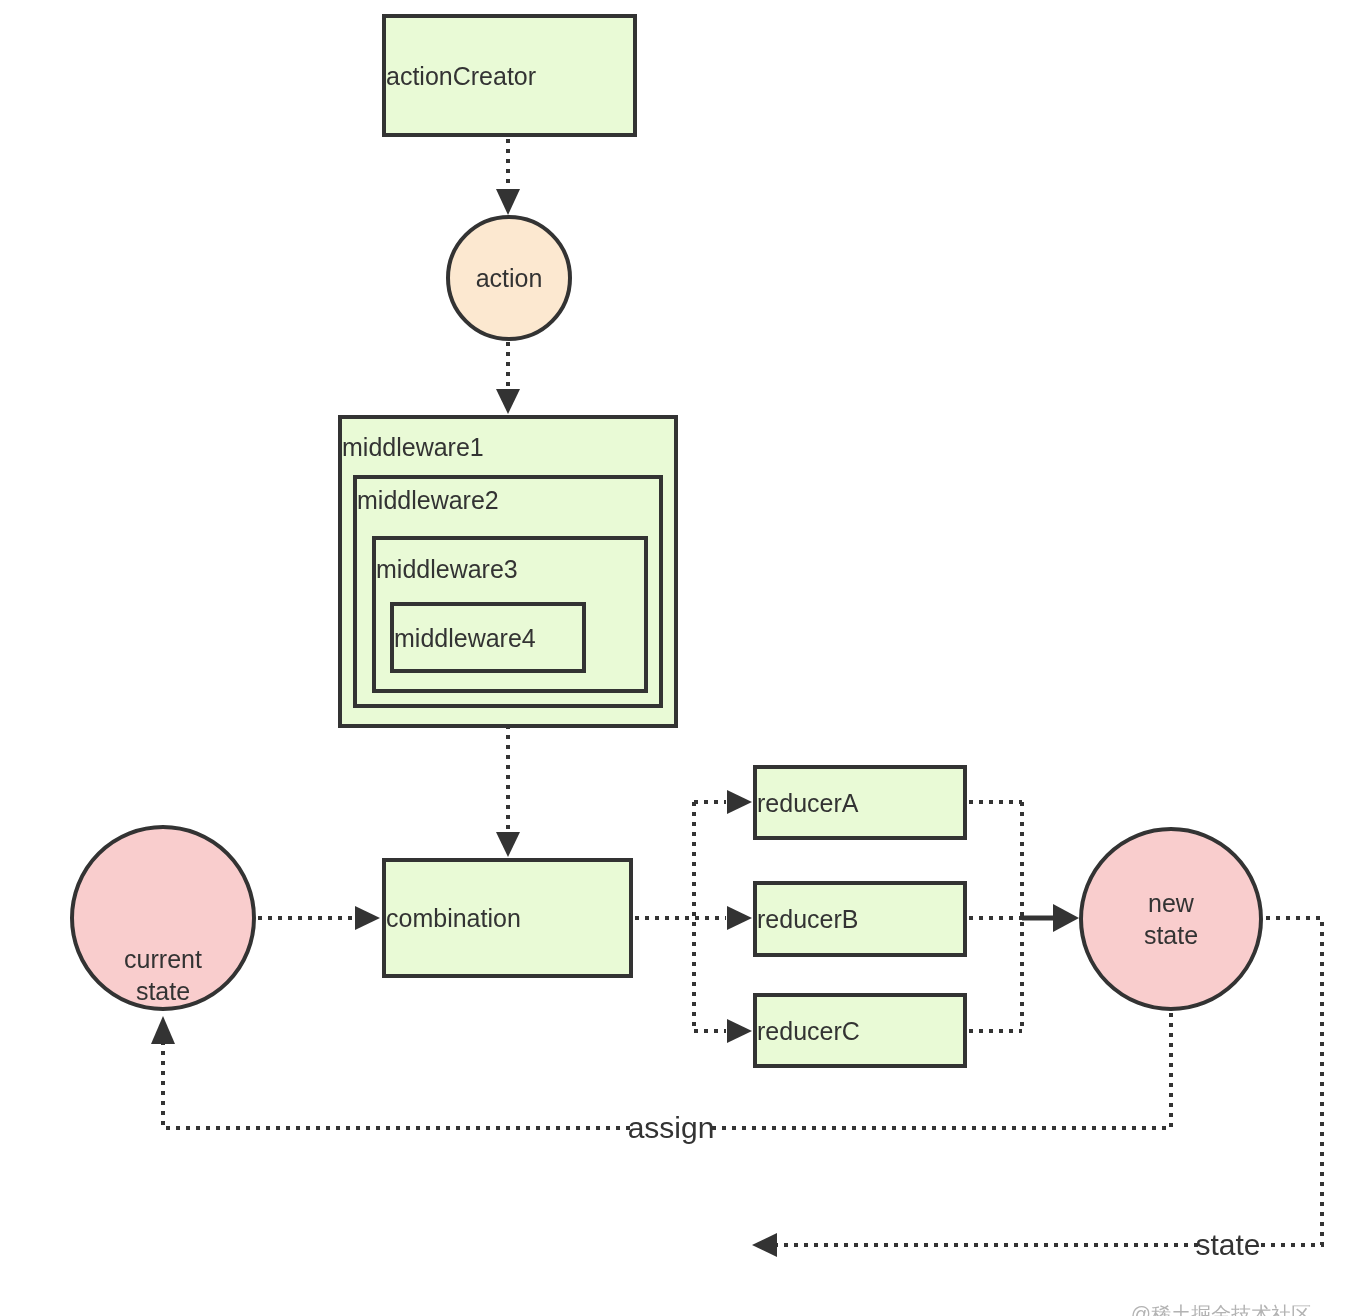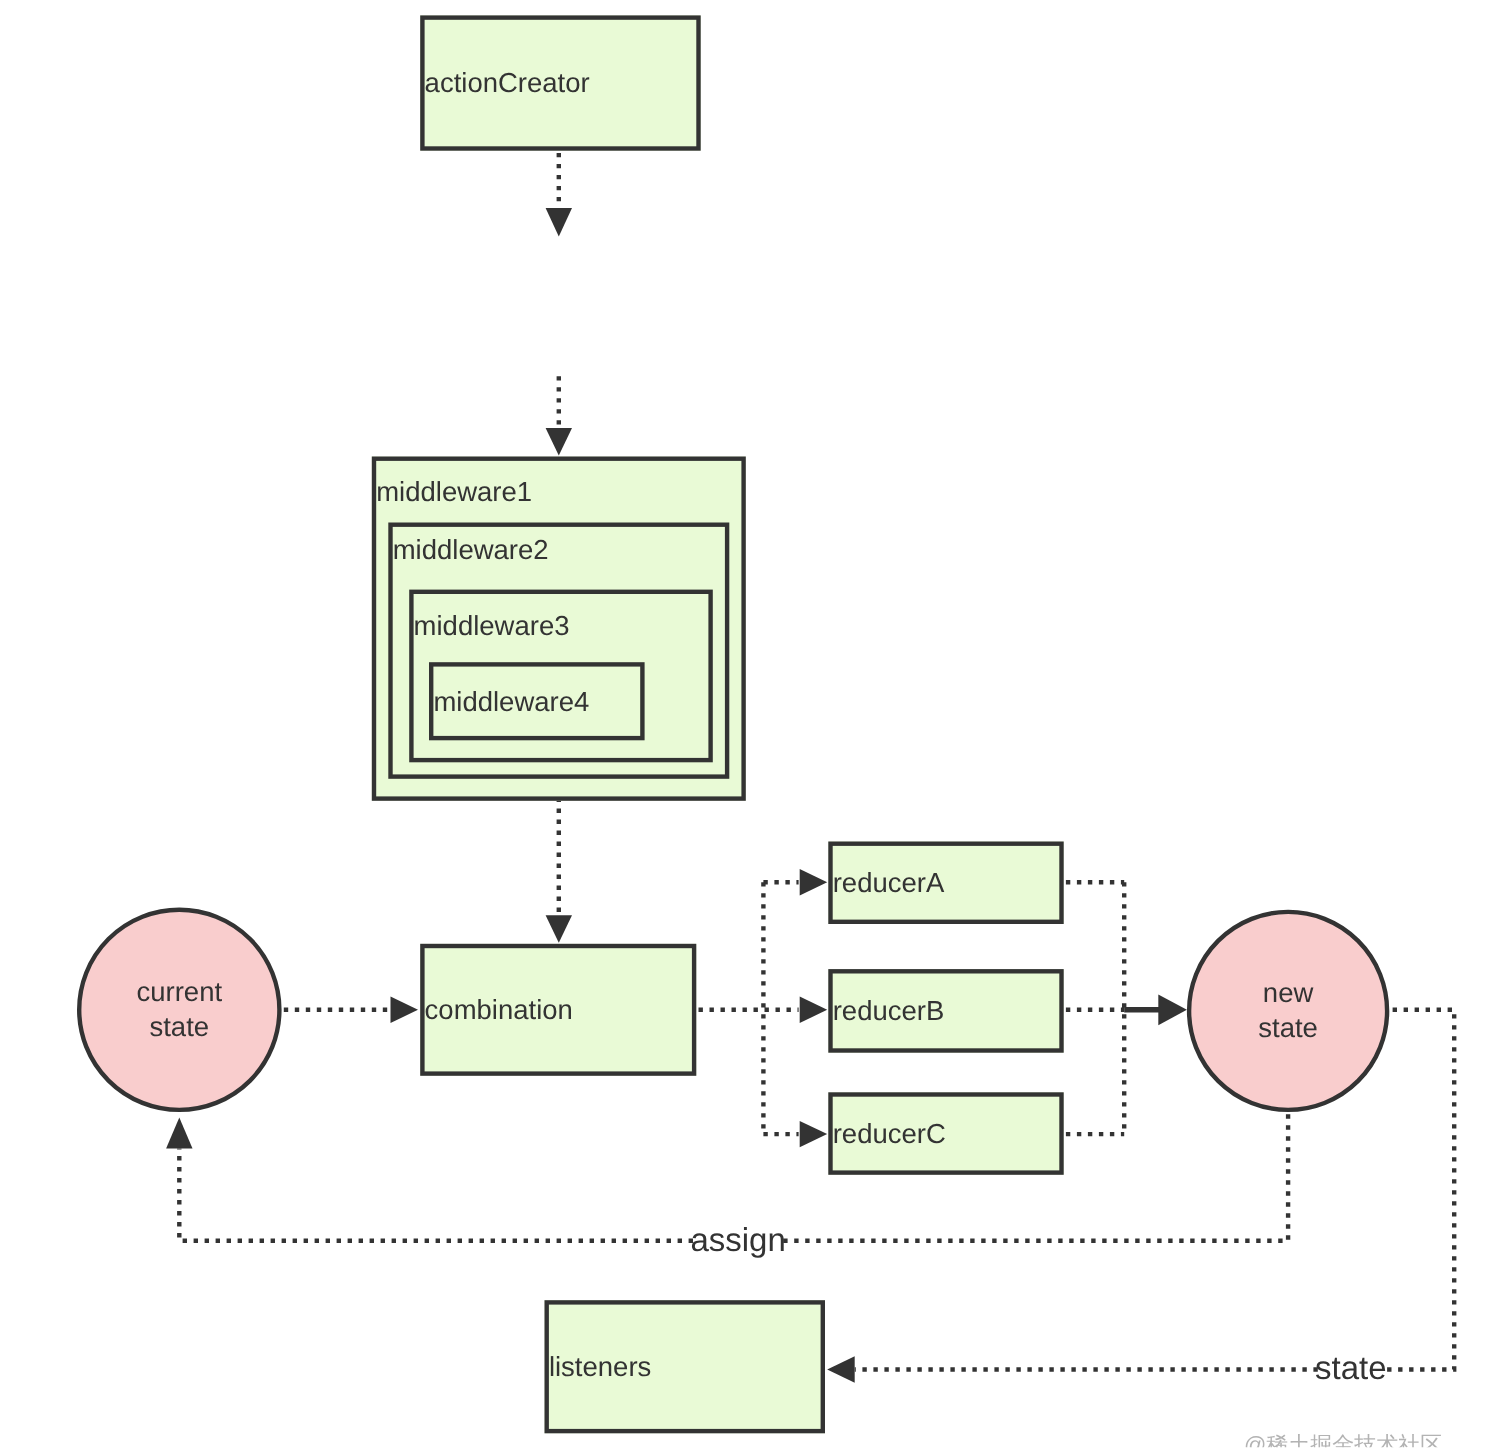--- a/index.html
+++ b/index.html
@@ -36,21 +36,21 @@
   #n-mw1 { left:338px; top:415px; width:340px; height:313px; padding-top:13px; }
   #n-mw2 { left:353px; top:475px; width:310px; height:233px; padding-top:6px; }
   #n-mw3 { left:372px; top:536px; width:276px; height:157px; padding-top:14px; }
   #n-mw4 { left:390px; top:602px; width:196px; height:71px; }
   #n-combination { left:382px; top:858px; width:251px; height:120px; }
   #n-reducer-a { left:753px; top:765px; width:214px; height:75px; }
   #n-reducer-b { left:753px; top:881px; width:214px; height:76px; }
   #n-reducer-c { left:753px; top:993px; width:214px; height:75px; }
   #n-listeners { left:495px; top:1182px; width:255px; height:121px; }
   #n-action        { left:446px;  top:215px; width:126px; height:126px; }
-  #n-current-state { left:70px;   top:825px; width:186px; height:186px; }
+  #n-current-state { left:70px;   top:825px; width:186px; height:186px;justify-content:flex-end; }
   #n-new-state     { left:1079px; top:827px; width:184px; height:184px; }
 
   .edge-label {
     position:absolute; font-size:30px; color:var(--text,#333);
     text-align:center; line-height:28px;
   }
   #lbl-assign { left:621px; top:1114px; width:100px; }
   #lbl-emit   { left:1188px; top:1231px; width:80px; }
   .watermark {
     position:absolute; left:1120px; top:1262px; width:202px;
@@ -119,24 +119,24 @@
   <div class="node" id="n-combination">
     <span>combination</span>
   </div>
   <div class="node" id="n-reducer-c">
     <span>reducerC</span>
   </div>
   <div class="node" id="n-reducer-b">
     <span>reducerB</span>
   </div>
 
-  <div class="node" id="n-listeners">
-    <span>listeners</span>
+
+  <div class="circle peach" id="n-action">
+    <span>action</span>
   </div>
-
   <div class="circle pink" id="n-current-state">
     <span>current</span>
     <span>state</span>
   </div>
   <div class="circle pink" id="n-new-state">
     <span>new</span>
     <span>state</span>
   </div>
 
   <div class="edge-label" id="lbl-assign">assign</div>

